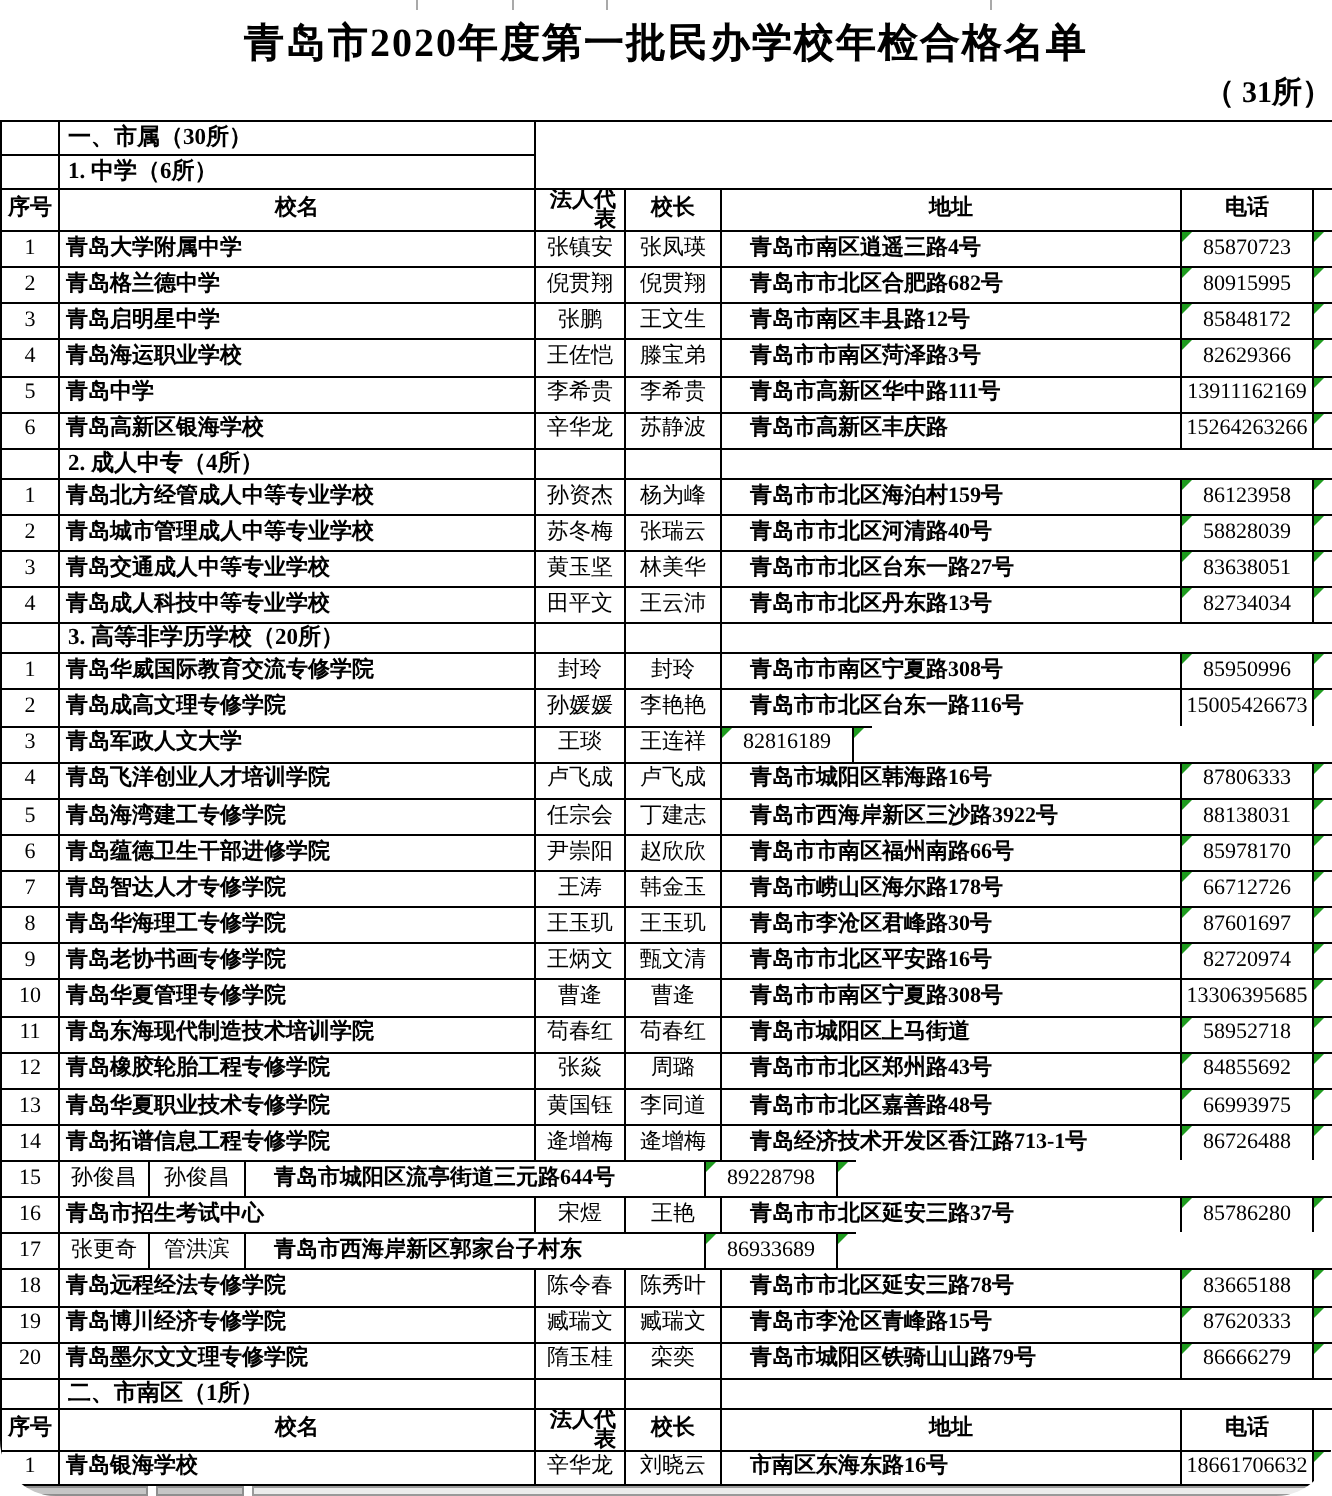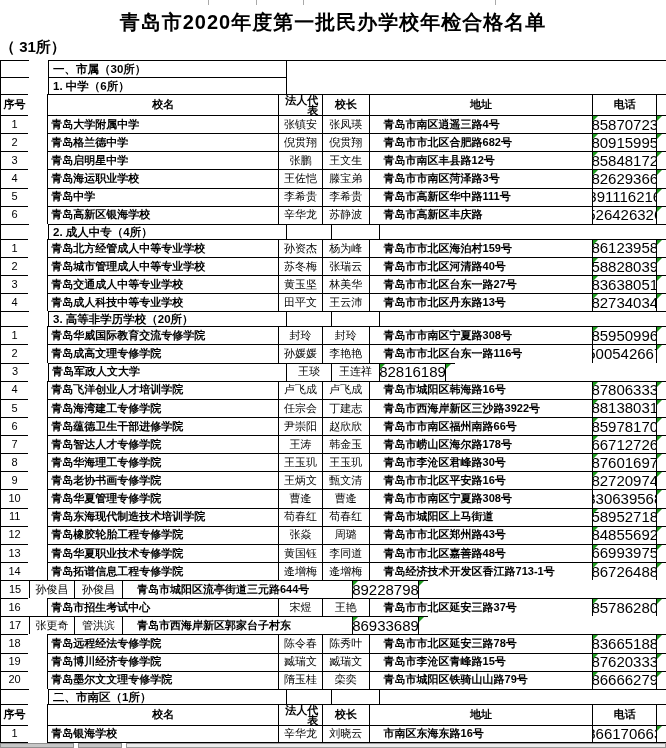--- a/index.html
+++ b/index.html
@@ -1,47 +1,47 @@
 <!DOCTYPE html>
 <html style="--tri: #1e9b1e;"><head>
 <meta charset="utf-8">
 <style>
   html,body{margin:0;padding:0;background:#fff;}
   #screen{position:relative;width:666px;height:748px;background:#ffffff;overflow:hidden;
-          font-family:Liberation Sans, sans-serif;color:#000;}
+          font-family:Liberation Serif, serif;color:#000;border-radius:28px;}
   
   .topstrip{position:relative;height:8px;}
   .stub{position:absolute;top:0;width:1px;height:5px;background:#a9a9a9;}
   .stub.s1{left:208px}.stub.s2{left:256px}.stub.s3{left:303px}.stub.s4{left:495px}
   
   .t1{height:27px;line-height:29px;text-align:center;font-size:20px;font-weight:bold;letter-spacing:1px;}
-  .t2{height:25px;line-height:24px;text-align:left;font-size:15px;font-weight:bold;}
+  .t2{height:25px;line-height:24px;text-align:right;font-size:15px;font-weight:bold;}
   
   #grid{width:666px;}
   .trow{display:flex;width:666px;}
   .trow.row{height:18.13px}
   .trow.head{height:21px}
   .trow.sec-n{height:17px}
   .trow.sec-m{height:15px}
   .c{border-left:1px solid #000;border-top:1px solid #000;box-sizing:border-box;
      display:flex;align-items:center;justify-content:center;position:relative;
      overflow:hidden;font-size:11px;line-height:1.05;}
   .c0{width:29px}
-  .c1{width:238px;justify-content:flex-start;padding-left:3px;margin-left:19px;}
+  .c1{width:238px;justify-content:flex-start;padding-left:3px;}
   .c2{width:45px}
   .c3{width:48px}
   .c4{width:230px;justify-content:flex-start;padding-left:14px;}
   .c5{width:66px}
   .c6{width:10px}
   .bname,.baddr{font-weight:bold;}
   .h{font-weight:bold;}
   .h.c1,.h.c4{justify-content:center;padding-left:0;}
   .h.c2{padding:0 4px;word-break:break-all;text-align:right;line-height:10px;}
   .sec{font-weight:bold;font-size:11.5px;padding-left:4px;}
-  .phone{font-size:15px;padding:0;}
+  .phone{font-size:11px;padding:0;}
   .filler{flex:1;border-left:1px solid #000;box-sizing:border-box;}
   .ftop{border-top:1px solid #000;}
   .trow.last .c{border-bottom:1px solid #000;}
   .tri{position:absolute;top:0;left:0;width:0;height:0;
        border-top:5px solid var(--tri,#1e9b1e);border-right:5px solid transparent;}
   
   .bottombar{position:absolute;left:0;bottom:0;width:666px;height:5px;display:flex;}
   .sb-a{width:74px;background:#c6c6c6;border:1px solid #8f8f8f;box-sizing:border-box;margin-right:4px;}
   .sb-b{width:44px;background:#c6c6c6;border:1px solid #8f8f8f;box-sizing:border-box;margin-right:4px;}
   .sb-track{flex:1;background:#ececec;border:1px solid #9a9a9a;box-sizing:border-box;}

